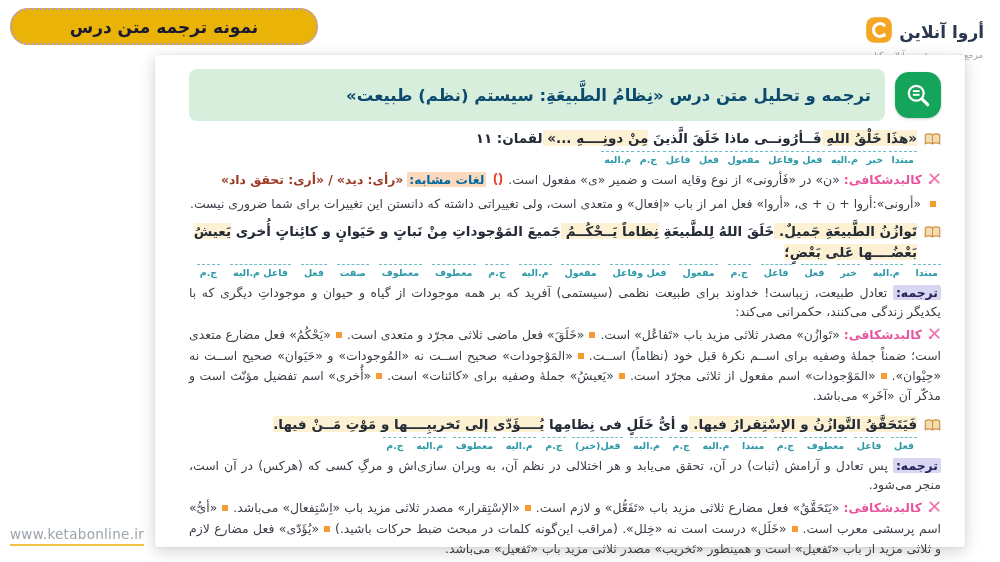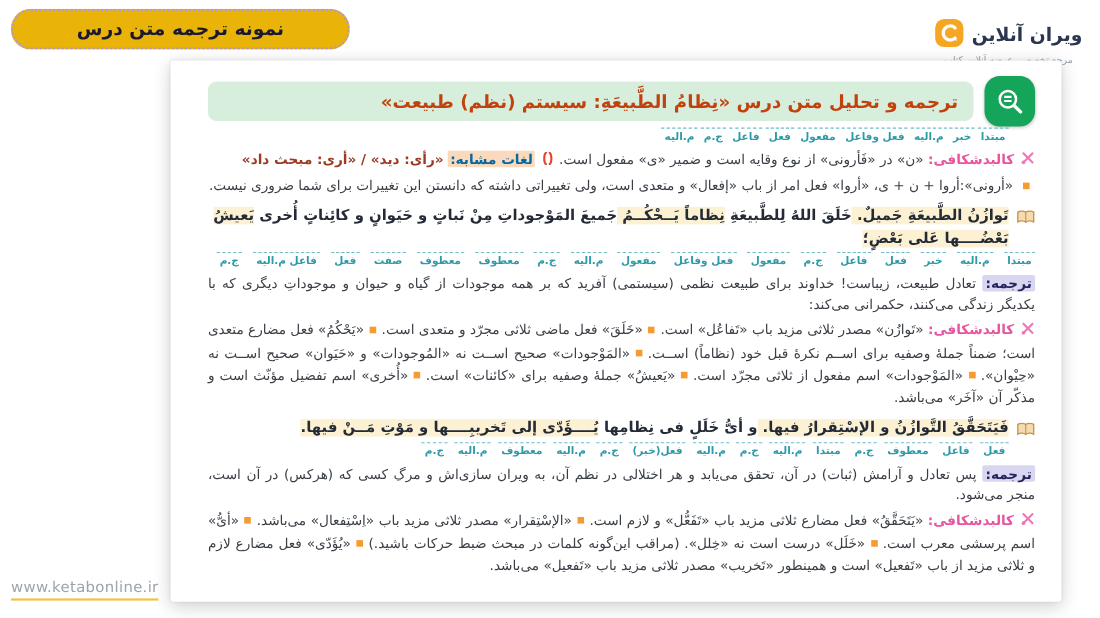--- a/index.html
+++ b/index.html
@@ -34,23 +34,23 @@
   .page-inner { padding:14px 24px 0 34px; }
 
   
   .header-row { display:flex; align-items:center; gap:10px; }
   .search-badge {
     flex:0 0 auto; width:46px; height:46px; border-radius:14px; background:#14a45a;
     display:flex; align-items:center; justify-content:center;
     box-shadow:0 1px 3px rgba(0,0,0,.2);
   }
   .header-bar {
-    flex:1; height:36px; background:#d8eedd; border-radius:8px;
+    flex:1; height:52px; background:#d8eedd; border-radius:8px;
     display:flex; align-items:center; padding:0 14px;
-    font-size:16.5px; font-weight:bold; color:#c2410c;
+    font-size:16.5px; font-weight:bold; color:#0c4a6e;
   }
 
   
   .verse-row { display:flex; align-items:flex-start; gap:7px; margin-top:7px; }
   .book-icon { flex:0 0 auto; margin-top:3px; }
   .verse { font-size:13.5px; font-weight:bold; color:#242a36; line-height:1.55; }
   .seg.hl { background:#fcf2d3; }
 
   
   .glabels {
@@ -97,21 +97,21 @@
 </style>
 </head>
 <body>
 
 <div class="badge">
   <span>نمونه ترجمه متن درس</span>
 </div>
 
 <div class="brand">
   <div class="brand-row">
-    <span class="brand-name">ویران آنلاین</span>
+    <span class="brand-name">أروا آنلاین</span>
     <span>
       <svg width="28" height="28" viewBox="0 0 24 24">
         <rect x="1" y="1" width="22" height="22" rx="7" fill="#f5a623"></rect>
         <path d="M16.5 8 A 5.5 5.5 0 1 0 16.5 16" fill="none" stroke="#ffffff" stroke-width="2.6" stroke-linecap="round"></path>
         <path d="M15 16.5 L18 18.5 L17 15.2 Z" fill="#ffffff"></path>
       </svg>
     </span>
   </div>
   <div class="brand-tag">مرجع تخصصی عرضه آنلاین کتاب</div>
 </div>
@@ -128,65 +128,74 @@
           <line x1="15.2" y1="15.2" x2="20.2" y2="20.2" stroke="#ffffff" stroke-width="2.8" stroke-linecap="round"></line>
           <line x1="7" y1="8.1" x2="13" y2="8.1" stroke="#ffffff" stroke-width="1.7"></line>
           <line x1="7" y1="11.4" x2="13" y2="11.4" stroke="#ffffff" stroke-width="1.7"></line>
         </svg>
       </div>
       <div class="header-bar">
         <span>ترجمه و تحلیل متن درس «نِظامُ الطَّبیعَةِ: سیستم (نظم) طبیعت»</span>
       </div>
     </div>
 
-    <div class="glabels w42">
-        <span class="glabel">مبتدا</span>
-        <span class="glabel">خبر</span>
-        <span class="glabel">م.الیه</span>
-        <span class="glabel">فعل وفاعل</span>
-        <span class="glabel">مفعول</span>
-        <span class="glabel">فعل</span>
-        <span class="glabel">فاعل</span>
-        <span class="glabel">ج.م</span>
-        <span class="glabel">م.الیه</span>
-      </div>
-
-
-    <p class="line">
-      <span class="inline-icon">
-        <svg width="13" height="13" viewBox="0 0 14 14">
-          <line x1="2.5" y1="2.5" x2="11.5" y2="11.5" stroke="#ef77b3" stroke-width="2" stroke-linecap="round"></line>
-          <line x1="11.5" y1="2.5" x2="2.5" y2="11.5" stroke="#ef77b3" stroke-width="2" stroke-linecap="round"></line>
-          <circle cx="2.6" cy="11.4" r="1.8" fill="#ef77b3"></circle>
-        </svg>
-      </span>
-      <span class="an-label">کالبدشکافی:</span>
-      <span>«ن» در «فَأرونی» از نوع وقایه است و ضمیر «ی» مفعول است.</span>
-      <span class="inline-icon">
-        <svg width="12" height="12" viewBox="0 0 14 14">
-          <path d="M5 1 C2.6 2.8 2.6 11.2 5 13" fill="none" stroke="#e8402c" stroke-width="2.2" stroke-linecap="round"></path>
-          <path d="M9 1 C11.4 2.8 11.4 11.2 9 13" fill="none" stroke="#e8402c" stroke-width="2.2" stroke-linecap="round"></path>
-        </svg>
-      </span>
-      <span class="sim-label">لغات مشابه:</span>
-      <span class="sim-text">«رأی: دید» / «أری: مبحث داد»</span>
-    </p>
-
-    <p class="line">
-      <span class="bullet"></span>
-      <span>«أرونی»:أروا + ن + ی، «أروا» فعل امر از باب «إفعال» و متعدی است، ولی تغییراتی داشته که دانستن این تغییرات برای شما ضروری نیست.</span>
-    </p>
-
     <div class="verse-row">
       <span class="book-icon">
         <svg width="17" height="13" viewBox="0 0 20 15">
           <path d="M1.5 2 C4 .5 8 .5 10 2.2 C12 .5 16 .5 18.5 2 V12.5 C16 11 12 11 10 12.8 C8 11 4 11 1.5 12.5 Z" fill="#f3dcb2" stroke="#cf9140" stroke-width="1.4"></path>
           <line x1="10" y1="2.2" x2="10" y2="12.8" stroke="#cf9140" stroke-width="1.2"></line>
         </svg>
       </span>
+      <div class="verse"><span class="seg hl">«هذَا خَلْقُ اللهِ </span><span class="seg">فَــأرُونــی ماذا خَلَقَ الَّذینَ </span><span class="seg hl">مِنْ دونِــــهِ ...» </span><span class="seg">لقمان: ۱۱</span></div>
+    </div>
+    <div class="glabels w42">
+        <span class="glabel">مبتدا</span>
+        <span class="glabel">خبر</span>
+        <span class="glabel">م.الیه</span>
+        <span class="glabel">فعل وفاعل</span>
+        <span class="glabel">مفعول</span>
+        <span class="glabel">فعل</span>
+        <span class="glabel">فاعل</span>
+        <span class="glabel">ج.م</span>
+        <span class="glabel">م.الیه</span>
+      </div>
+
+
+    <p class="line">
+      <span class="inline-icon">
+        <svg width="13" height="13" viewBox="0 0 14 14">
+          <line x1="2.5" y1="2.5" x2="11.5" y2="11.5" stroke="#ef77b3" stroke-width="2" stroke-linecap="round"></line>
+          <line x1="11.5" y1="2.5" x2="2.5" y2="11.5" stroke="#ef77b3" stroke-width="2" stroke-linecap="round"></line>
+          <circle cx="2.6" cy="11.4" r="1.8" fill="#ef77b3"></circle>
+        </svg>
+      </span>
+      <span class="an-label">کالبدشکافی:</span>
+      <span>«ن» در «فَأرونی» از نوع وقایه است و ضمیر «ی» مفعول است.</span>
+      <span class="inline-icon">
+        <svg width="12" height="12" viewBox="0 0 14 14">
+          <path d="M5 1 C2.6 2.8 2.6 11.2 5 13" fill="none" stroke="#e8402c" stroke-width="2.2" stroke-linecap="round"></path>
+          <path d="M9 1 C11.4 2.8 11.4 11.2 9 13" fill="none" stroke="#e8402c" stroke-width="2.2" stroke-linecap="round"></path>
+        </svg>
+      </span>
+      <span class="sim-label">لغات مشابه:</span>
+      <span class="sim-text">«رأی: دید» / «أری: تحقق داد»</span>
+    </p>
+
+    <p class="line">
+      <span class="bullet"></span>
+      <span>«أرونی»:أروا + ن + ی، «أروا» فعل امر از باب «إفعال» و متعدی است، ولی تغییراتی داشته که دانستن این تغییرات برای شما ضروری نیست.</span>
+    </p>
+
+    <div class="verse-row">
+      <span class="book-icon">
+        <svg width="17" height="13" viewBox="0 0 20 15">
+          <path d="M1.5 2 C4 .5 8 .5 10 2.2 C12 .5 16 .5 18.5 2 V12.5 C16 11 12 11 10 12.8 C8 11 4 11 1.5 12.5 Z" fill="#f3dcb2" stroke="#cf9140" stroke-width="1.4"></path>
+          <line x1="10" y1="2.2" x2="10" y2="12.8" stroke="#cf9140" stroke-width="1.2"></line>
+        </svg>
+      </span>
       <div class="verse"><span class="seg hl">تَوازُنُ الطَّبیعَةِ جَمیلٌ. </span><span class="seg">خَلَقَ اللهُ لِلطَّبیعَةِ </span><span class="seg hl">نِظاماً یَــحْکُــمُ </span><span class="seg">جَمیعَ المَوْجوداتِ مِنْ نَباتٍ و حَیَوانٍ و کائِناتٍ أُخری </span><span class="seg hl">یَعیشُ بَعْضُــــها عَلی بَعْضٍ؛</span></div>
     </div>
     <div class="glabels w100">
         <span class="glabel">مبتدا</span>
         <span class="glabel">م.الیه</span>
         <span class="glabel">خبر</span>
         <span class="glabel">فعل</span>
         <span class="glabel">فاعل</span>
         <span class="glabel">ج.م</span>
         <span class="glabel">مفعول</span>

